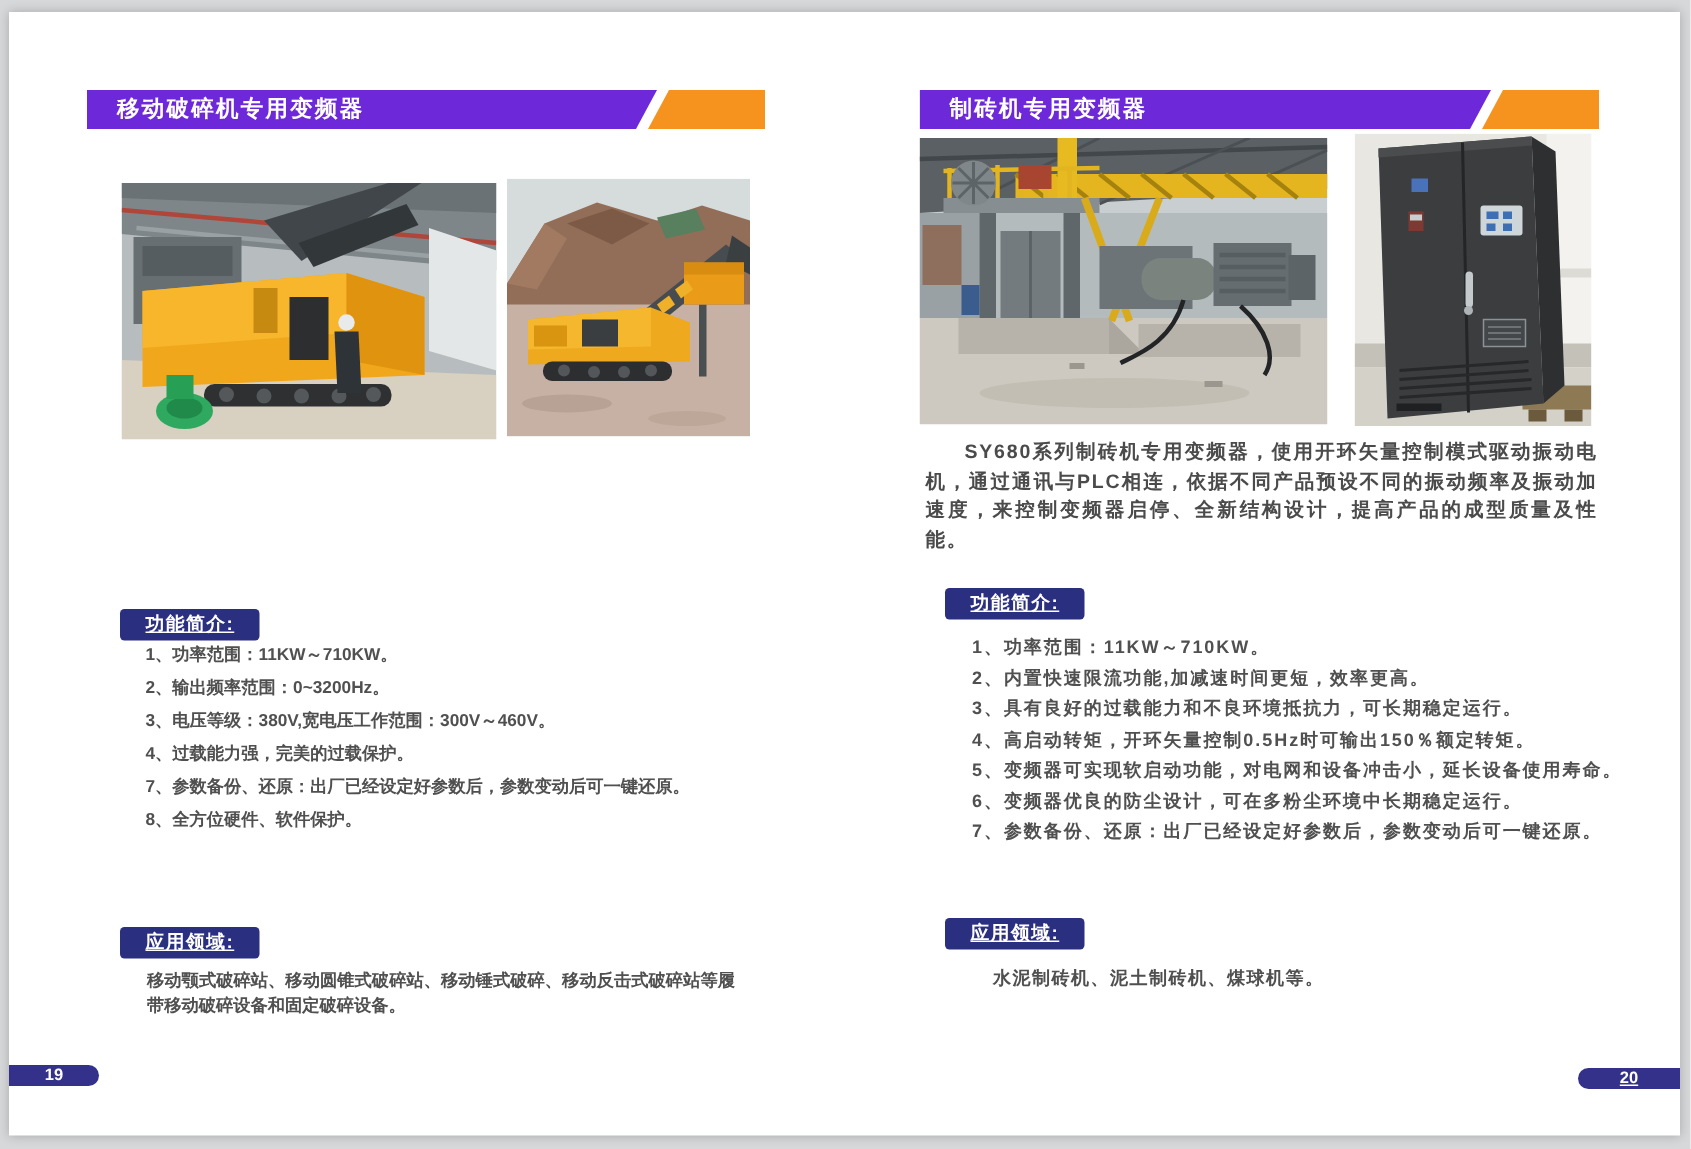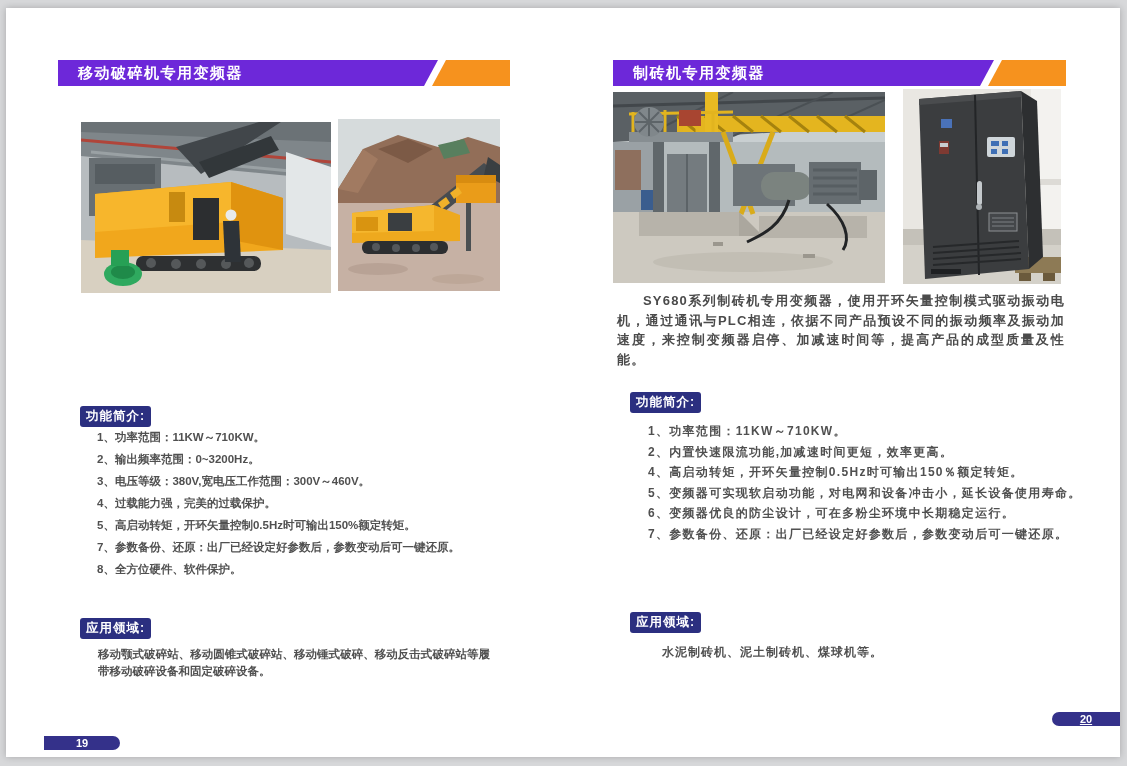--- a/index.html
+++ b/index.html
@@ -29,40 +29,40 @@
   .photo-r1 { left:613px; top:92px;  width:272px; height:191px; }
   .photo-r2 { left:903px; top:89px;  width:158px; height:195px; }
 
   
   .intro { position:absolute; text-indent:2em; text-align:justify;
            font-weight:bold; color:#4b4b4b; }
   .intro-left  { left:78px;  top:309px; width:424px; font-size:12.5px; line-height:18.5px; letter-spacing:.3px; }
   .intro-right { left:617px; top:291px; width:448px; font-size:13px;   line-height:19.5px; letter-spacing:1.2px; }
 
   .badge { position:absolute; background:#2b2f80; color:#fff; font-weight:bold;
-           font-size:12.5px; line-height:1; padding:4px 6px; border-radius:3px; letter-spacing:1px; }
+           font-size:12.5px; line-height:1; padding:4px 17px; border-radius:3px; letter-spacing:1px;text-decoration:underline; }
   .badge-feat-left  { left:80px;  top:406px; }
   .badge-app-left   { left:80px;  top:618px; }
   .badge-feat-right { left:630px; top:392px; }
   .badge-app-right  { left:630px; top:612px; }
 
   .feat-list { position:absolute; list-style:none; font-weight:bold; color:#505050; }
   .feat-left  { left:97px;  top:430px; width:408px; font-size:11.5px; line-height:15px; }
   .feat-left li  { margin-bottom:7px; text-align:justify; }
   .feat-right { left:648px; top:424px; width:418px; font-size:12px; line-height:15px; letter-spacing:1.3px; }
   .feat-right li { margin-bottom:5.5px; white-space:nowrap; }
 
   .apps { position:absolute; font-weight:bold; color:#505050; text-align:justify; }
   .apps-left  { left:98px;  top:646px; width:392px; font-size:11.5px; line-height:17px; }
   .apps-right { left:662px; top:644px; width:400px; font-size:12px; letter-spacing:1px; }
 
   
   .pill { position:absolute; background:#34318a; color:#fff; font-size:11px; font-weight:bold;
           height:14px; line-height:14px; text-align:center; }
-  .pill-left  { left:6px;    top:736px; width:76px; border-radius:0 8px 8px 0;margin-left:38px; }
+  .pill-left  { left:6px;    top:710px; width:60px; border-radius:0 8px 8px 0; }
   .pill-right { left:1052px; top:712px; width:68px; border-radius:8px 0 0 8px;text-decoration:underline; }
 </style>
 </head>
 <body>
 
 <div class="stage">
   <div class="paper"></div>
 
   <header class="hdr hdr-left">
     <div class="hdr-blue">
@@ -132,21 +132,20 @@
     </svg>
   </figure>
 
 
   <div class="badge badge-feat-left">功能简介:</div>
   <ul class="feat-list feat-left">
     <li>1、功率范围：11KW～710KW。</li>
     <li>2、输出频率范围：0~3200Hz。</li>
     <li>3、电压等级：380V,宽电压工作范围：300V～460V。</li>
     <li>4、过载能力强，完美的过载保护。</li>
-    <li>5、高启动转矩，开环矢量控制0.5Hz时可输出150%额定转矩。</li>
     <li>7、参数备份、还原：出厂已经设定好参数后，参数变动后可一键还原。</li>
     <li>8、全方位硬件、软件保护。</li>
   </ul>
 
   <div class="badge badge-app-left">应用领域:</div>
   <p class="apps apps-left">移动颚式破碎站、移动圆锥式破碎站、移动锤式破碎、移动反击式破碎站等履带移动破碎设备和固定破碎设备。</p>
 
   <div class="pill pill-left">19</div>
 
   <header class="hdr hdr-right">
@@ -224,26 +223,27 @@
       <rect x="37" y="54" width="8" height="4" fill="#c8cdd0"></rect>
       <rect x="74" y="92" width="5" height="24" rx="2.5" fill="#c4c9cc"></rect>
       <circle cx="76" cy="118" r="3" fill="#aeb3b6"></circle>
       <rect x="86" y="124" width="28" height="18" fill="#44474a" stroke="#8e9194" stroke-width="1"></rect>
       <path d="M89,129 h22 M89,133 h22 M89,137 h22" stroke="#7d8184" stroke-width="1"></path>
       <path d="M30,158 l86,-6 M30,164 l86,-6 M30,170 l88,-6 M30,176 l88,-6" stroke="#26282a" stroke-width="2"></path>
       <rect x="28" y="180" width="30" height="5" fill="#1e2022"></rect>
     </svg>
   </figure>
 
-  <p class="intro intro-right">SY680系列制砖机专用变频器，使用开环矢量控制模式驱动振动电机，通过通讯与PLC相连，依据不同产品预设不同的振动频率及振动加速度，来控制变频器启停、加减速时间等，提高产品的成型质量及性能。</p>
+  <p class="intro intro-right">SY680系列制砖机专用变频器，使用开环矢量控制模式驱动振动电机，通过通讯与PLC相连，依据不同产品预设不同的振动频率及振动加速度，来控制变频器启停、全新结构设计，提高产品的成型质量及性能。</p>
 
   <div class="badge badge-feat-right">功能简介:</div>
   <ul class="feat-list feat-right">
     <li>1、功率范围：11KW～710KW。</li>
     <li>2、内置快速限流功能,加减速时间更短，效率更高。</li>
+    <li>3、具有良好的过载能力和不良环境抵抗力，可长期稳定运行。</li>
     <li>4、高启动转矩，开环矢量控制0.5Hz时可输出150％额定转矩。</li>
     <li>5、变频器可实现软启动功能，对电网和设备冲击小，延长设备使用寿命。</li>
     <li>6、变频器优良的防尘设计，可在多粉尘环境中长期稳定运行。</li>
     <li>7、参数备份、还原：出厂已经设定好参数后，参数变动后可一键还原。</li>
   </ul>
 
   <div class="badge badge-app-right">应用领域:</div>
   <p class="apps apps-right">水泥制砖机、泥土制砖机、煤球机等。</p>
 
   <div class="pill pill-right">20</div>

